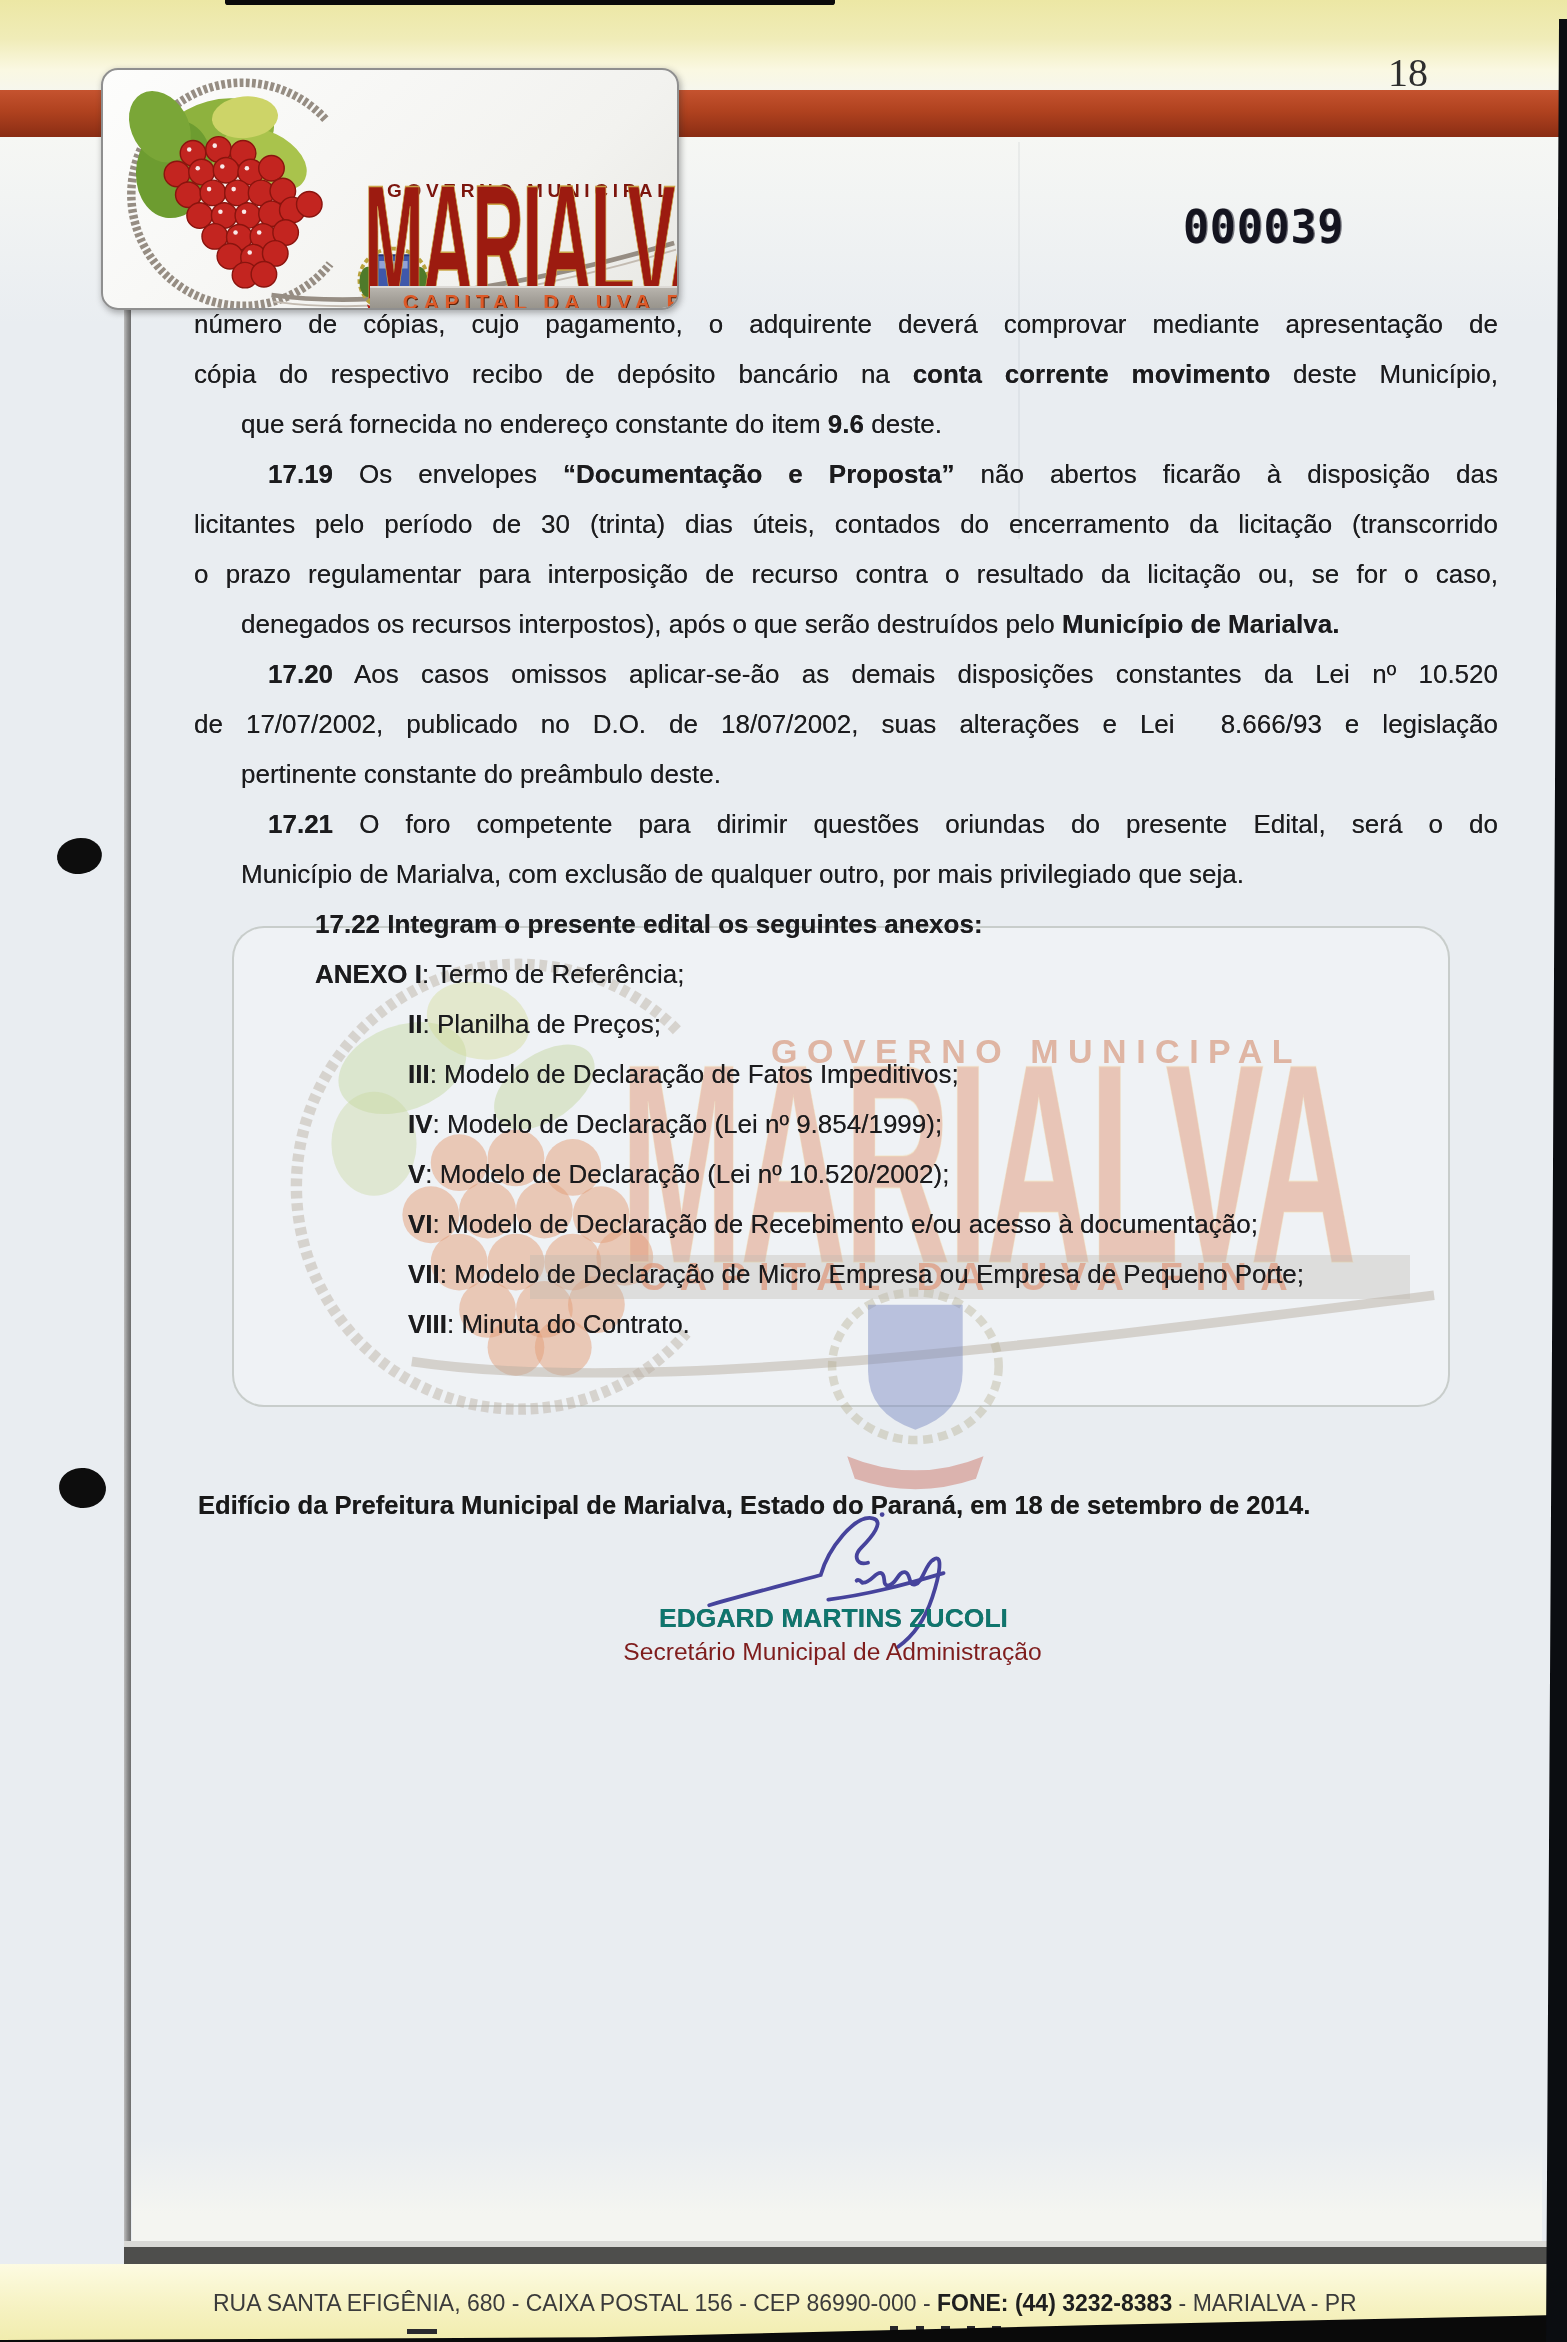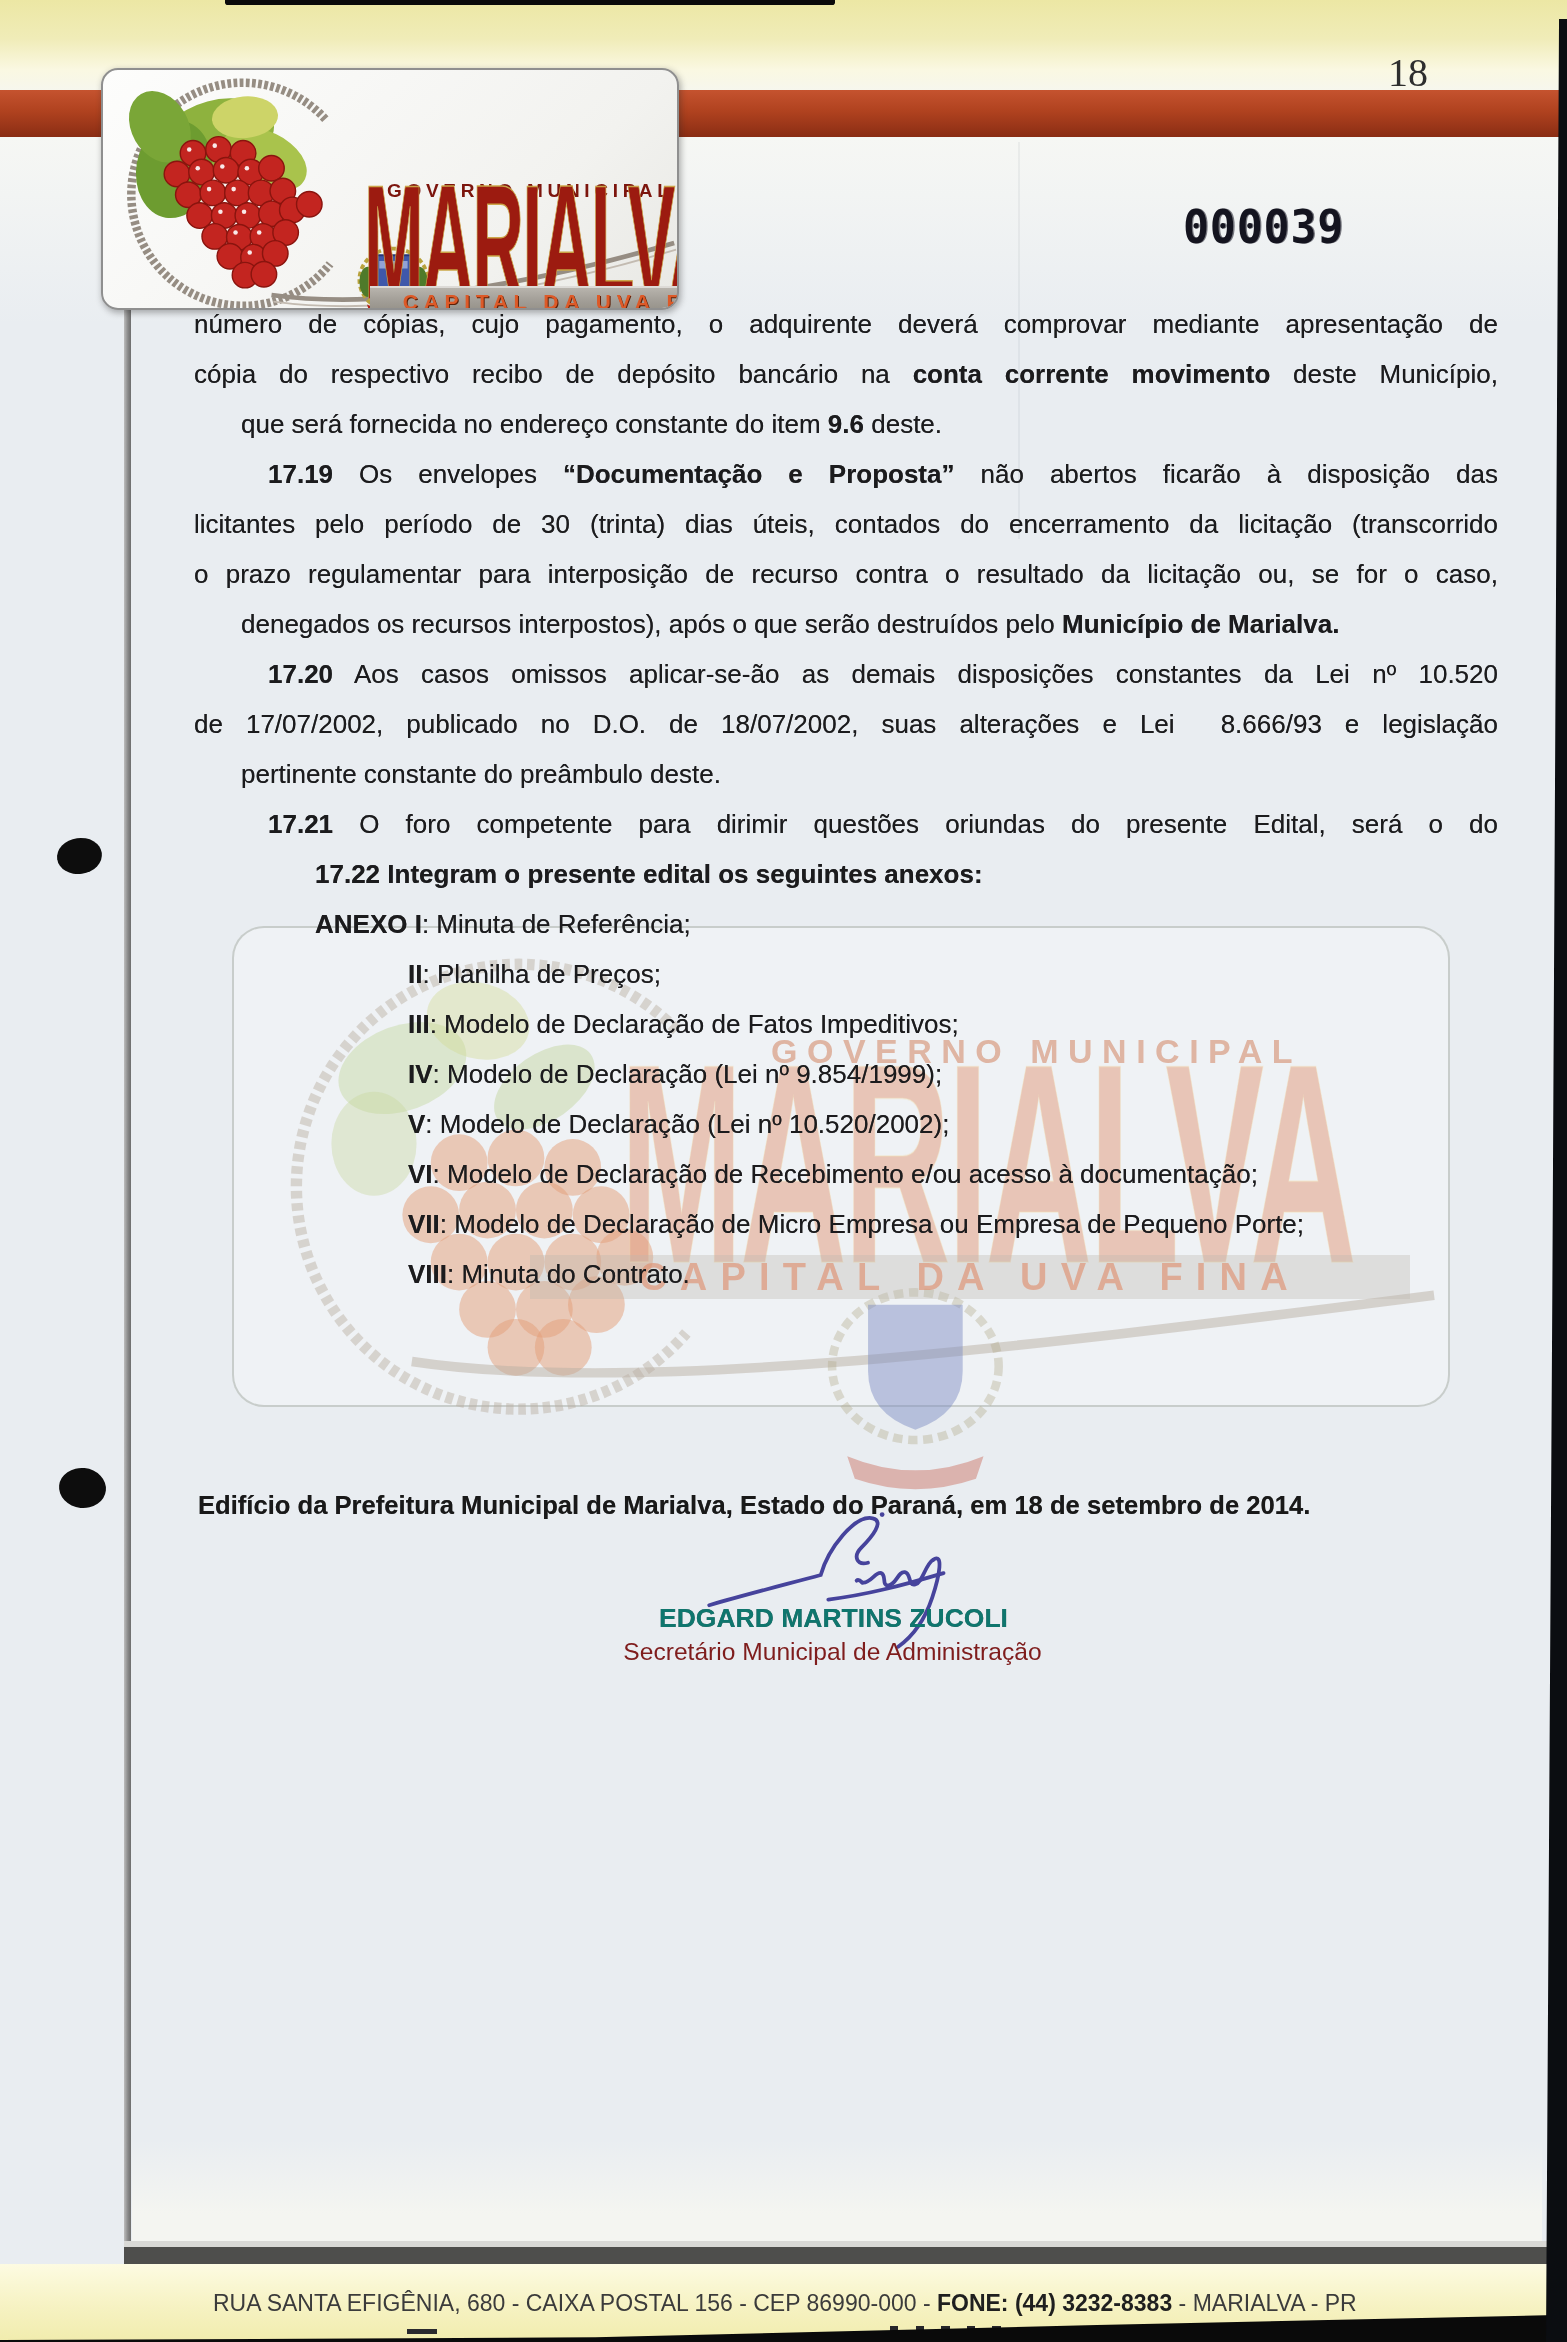--- a/index.html
+++ b/index.html
@@ -237,22 +237,23 @@
     <div class="doc-line just"><span>cópia do respectivo recibo de depósito bancário na </span><span class="b">conta corrente movimento</span><span> deste Município,</span></div>
     <div class="doc-line left"><span>que será fornecida no endereço constante do item </span><span class="b">9.6</span><span> deste.</span></div>
     <div class="doc-line just in1"><span class="b">17.19</span><span> Os envelopes </span><span class="b">“Documentação e Proposta”</span><span> não abertos ficarão à disposição das</span></div>
     <div class="doc-line just"><span>licitantes pelo período de 30 (trinta) dias úteis, contados do encerramento da licitação (transcorrido</span></div>
     <div class="doc-line just"><span>o prazo regulamentar para interposição de recurso contra o resultado da licitação ou, se for o caso,</span></div>
     <div class="doc-line left"><span>denegados os recursos interpostos), após o que serão destruídos pelo </span><span class="b">Município de Marialva.</span></div>
     <div class="doc-line just in1"><span class="b">17.20</span><span> Aos casos omissos aplicar-se-ão as demais disposições constantes da Lei nº 10.520</span></div>
     <div class="doc-line just"><span>de 17/07/2002, publicado no D.O. de 18/07/2002, suas alterações e Lei &nbsp;8.666/93 e legislação</span></div>
     <div class="doc-line left"><span>pertinente constante do preâmbulo deste.</span></div>
     <div class="doc-line just in1"><span class="b">17.21</span><span> O foro competente para dirimir questões oriundas do presente Edital, será o do</span></div>
+    <div class="doc-line left"><span>Município de Marialva, com exclusão de qualquer outro, por mais privilegiado que seja.</span></div>
     <div class="doc-line left in1"><span class="b">17.22 Integram o presente edital os seguintes anexos:</span></div>
-    <div class="doc-line left in1"><span class="b">ANEXO I</span><span>: Minuta de Referência;</span></div>
+    <div class="doc-line left in1"><span class="b">ANEXO I</span><span>: Termo de Referência;</span></div>
     <div class="doc-line left in2"><span class="b">II</span><span>: Planilha de Preços;</span></div>
     <div class="doc-line left in2"><span class="b">III</span><span>: Modelo de Declaração de Fatos Impeditivos;</span></div>
     <div class="doc-line left in2"><span class="b">IV</span><span>: Modelo de Declaração (Lei nº 9.854/1999);</span></div>
     <div class="doc-line left in2"><span class="b">V</span><span>: Modelo de Declaração (Lei nº 10.520/2002);</span></div>
     <div class="doc-line left in2"><span class="b">VI</span><span>: Modelo de Declaração de Recebimento e/ou acesso à documentação;</span></div>
     <div class="doc-line left in2"><span class="b">VII</span><span>: Modelo de Declaração de Micro Empresa ou Empresa de Pequeno Porte;</span></div>
     <div class="doc-line left in2"><span class="b">VIII</span><span>: Minuta do Contrato.</span></div>
   </div>
 
 <div class="abs closing-line">Edifício da Prefeitura Municipal de Marialva, Estado do Paraná, em 18 de setembro de 2014.</div>

